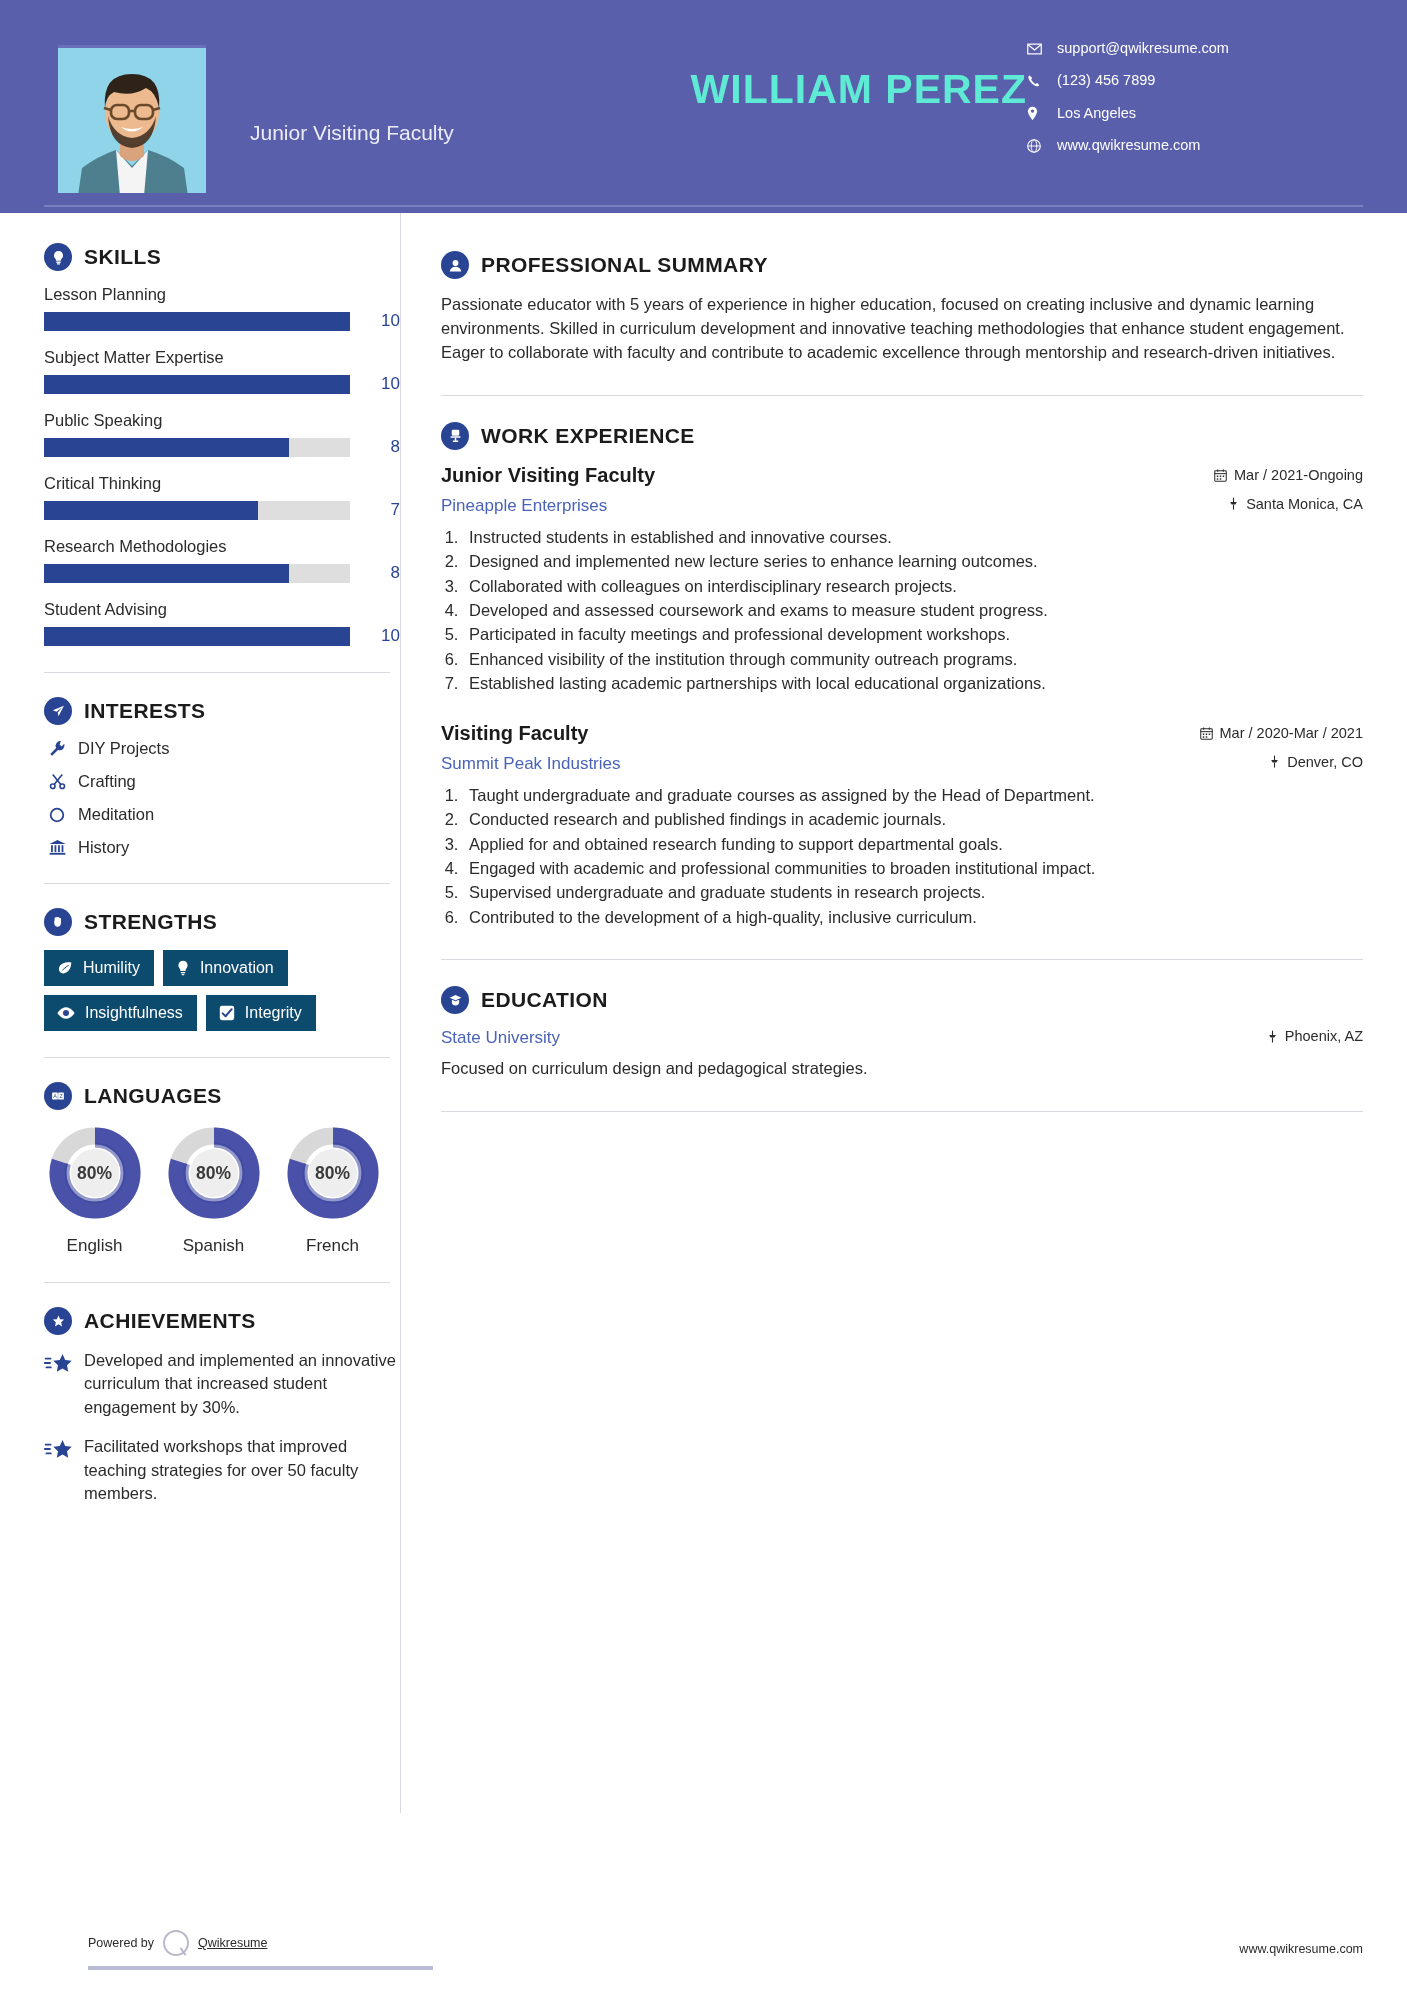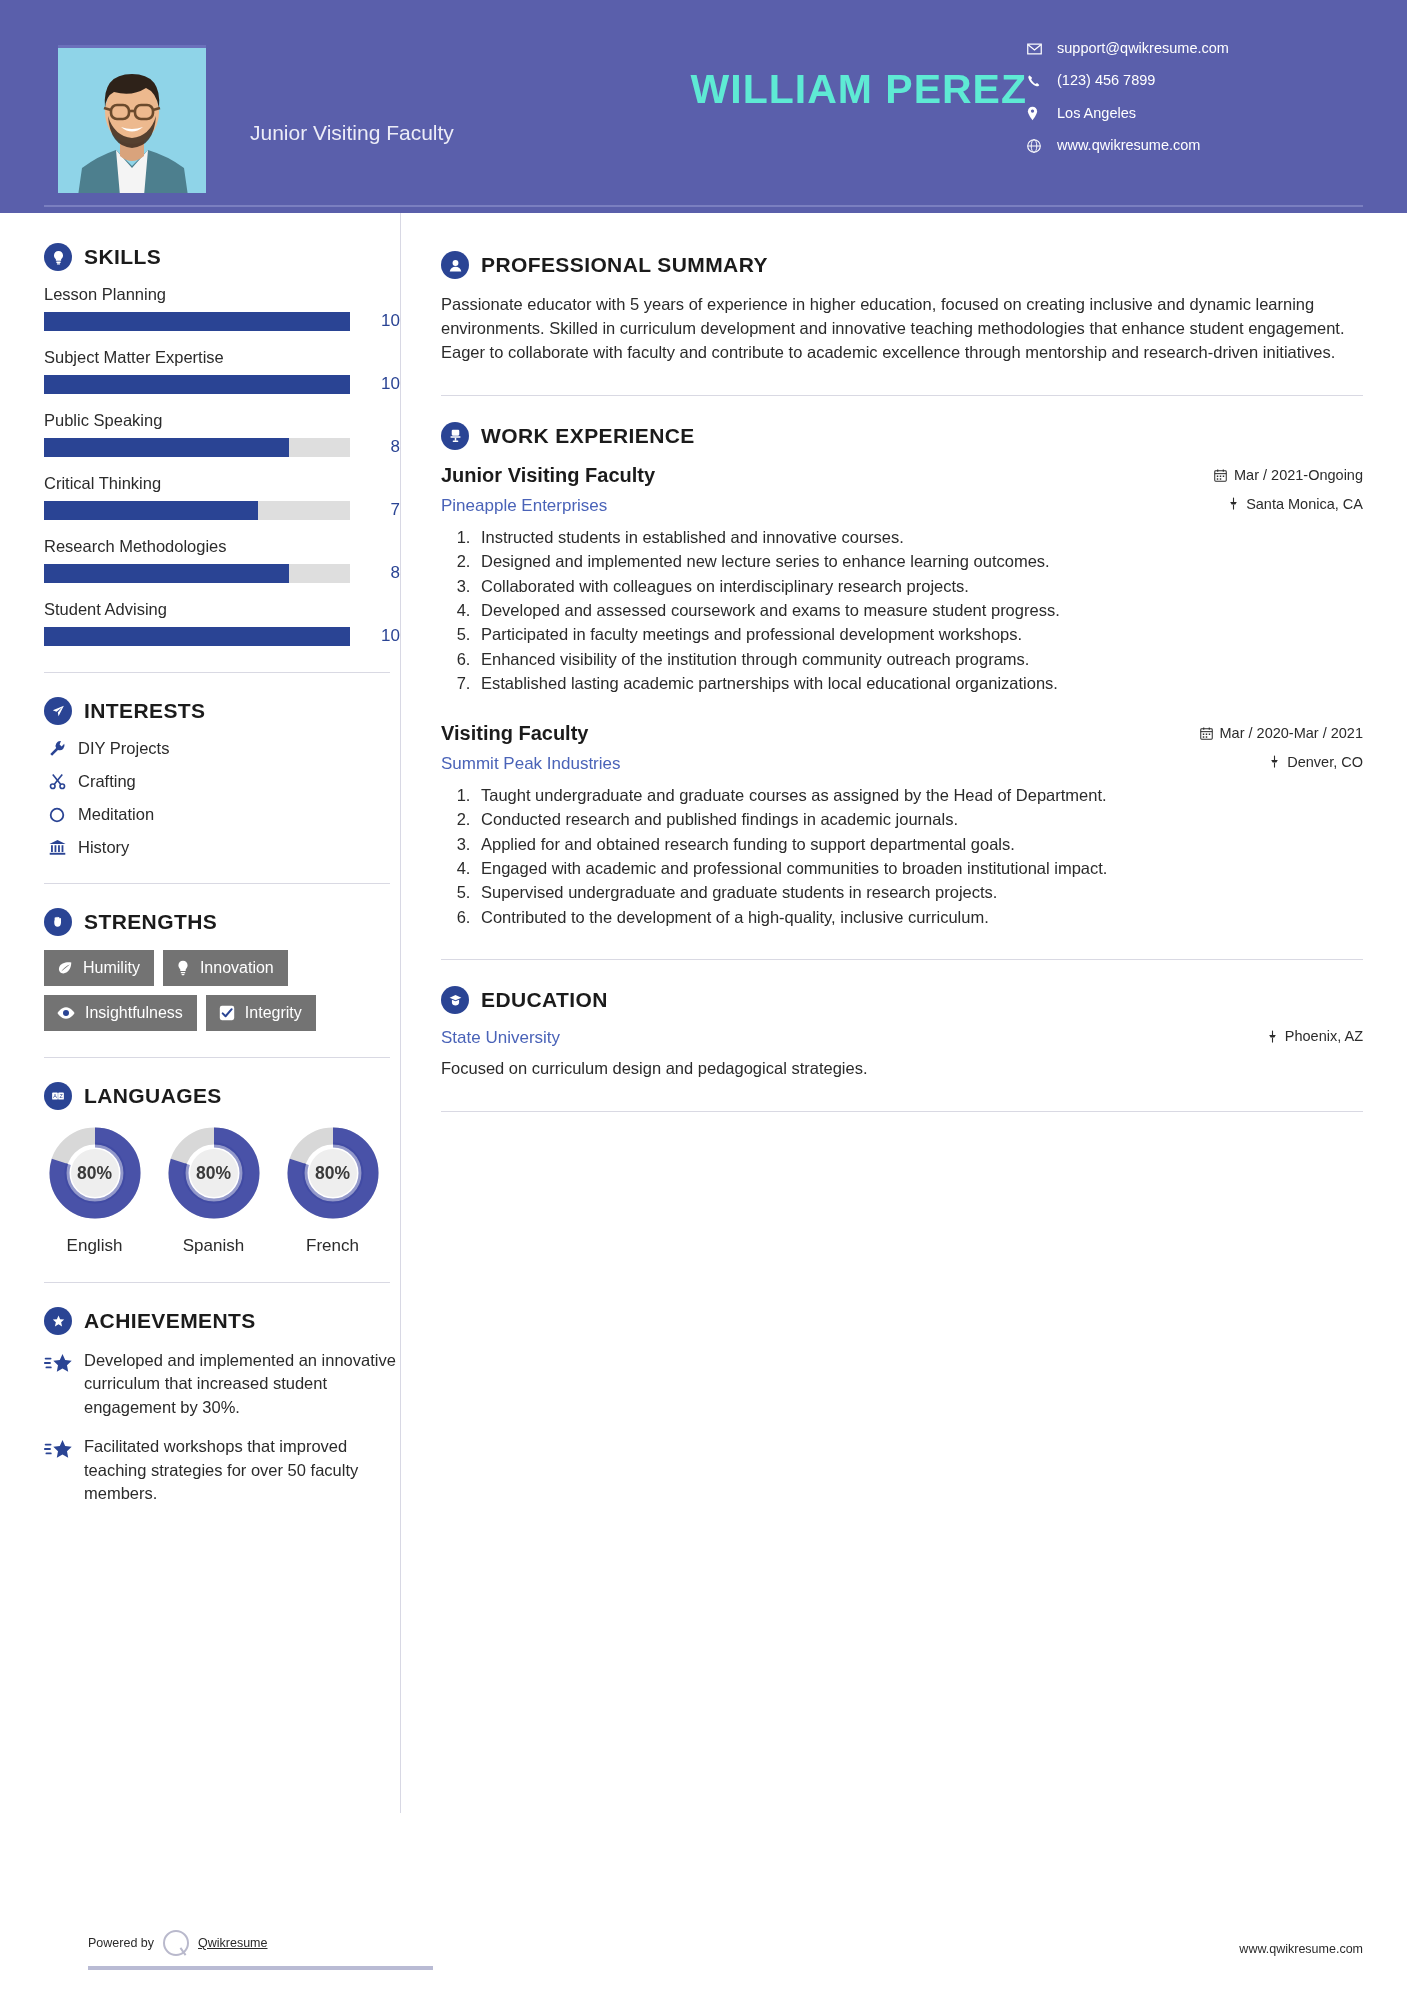--- a/index.html
+++ b/index.html
@@ -192,21 +192,21 @@
   }
 
   
   .strength-wrap {
     display: flex;
     flex-wrap: wrap;
     gap: 9px;
     margin-top: 4px;
   }
   .strength {
-    background: #737373;
+    background: #0c4a6e;
     color: #ffffff;
     font-size: 16px;
     padding: 9px 14px 9px 12px;
     display: inline-flex;
     align-items: center;
   }
   .strength .ic {
     margin-right: 9px;
     display: inline-flex;
     align-items: center;
@@ -302,21 +302,21 @@
     display: flex;
     justify-content: space-between;
     align-items: flex-start;
     margin-top: 9px;
   }
   .job-company {
     font-size: 17px;
     color: #4a63b8;
   }
   ol.bullets {
-    margin: 10px 0 0 34px;
+    margin: 10px 0 0 22px;
     padding: 0;
   }
   ol.bullets li {
     font-size: 16.5px;
     line-height: 1.42;
     color: #2b2b2b;
     margin-bottom: 1px;
     padding-left: 6px;
   }
   .edu-desc {

